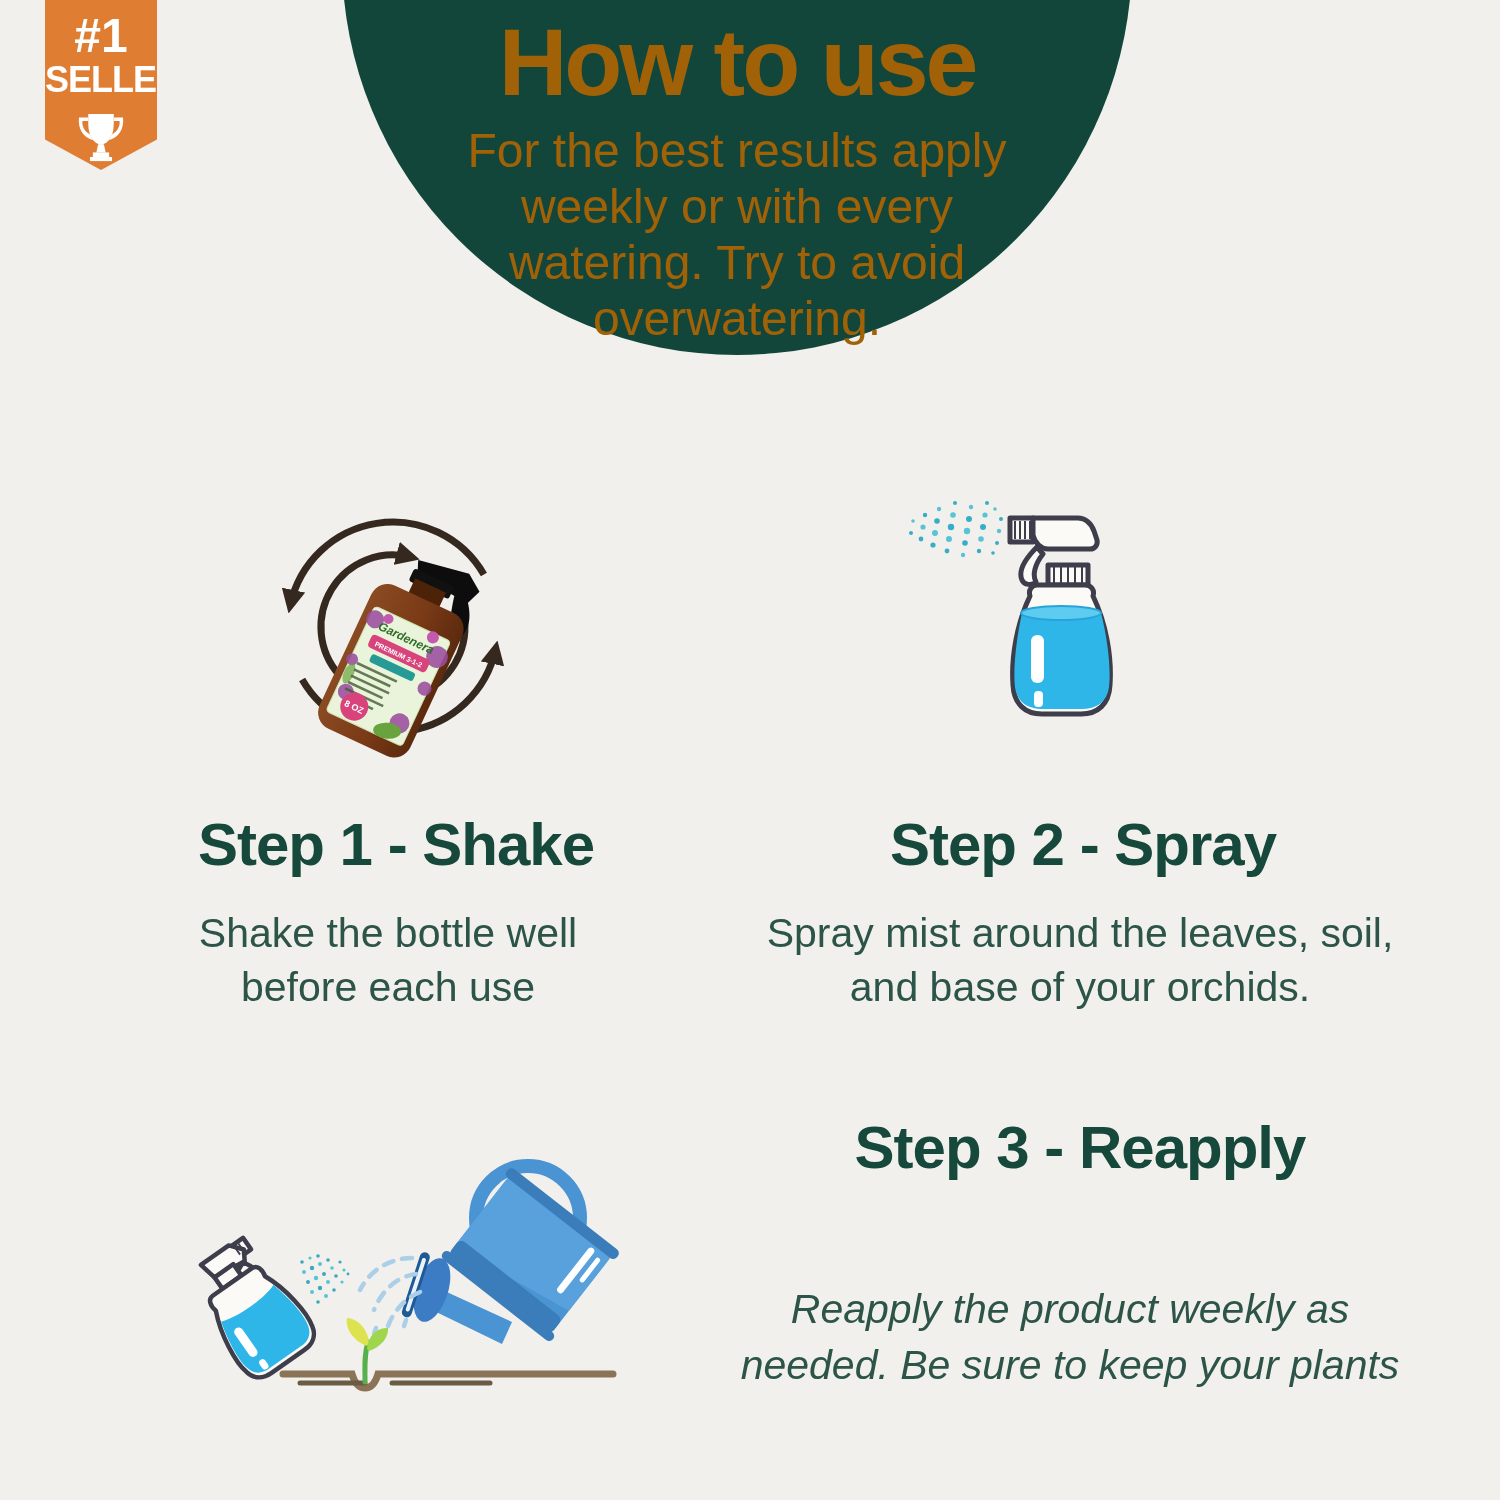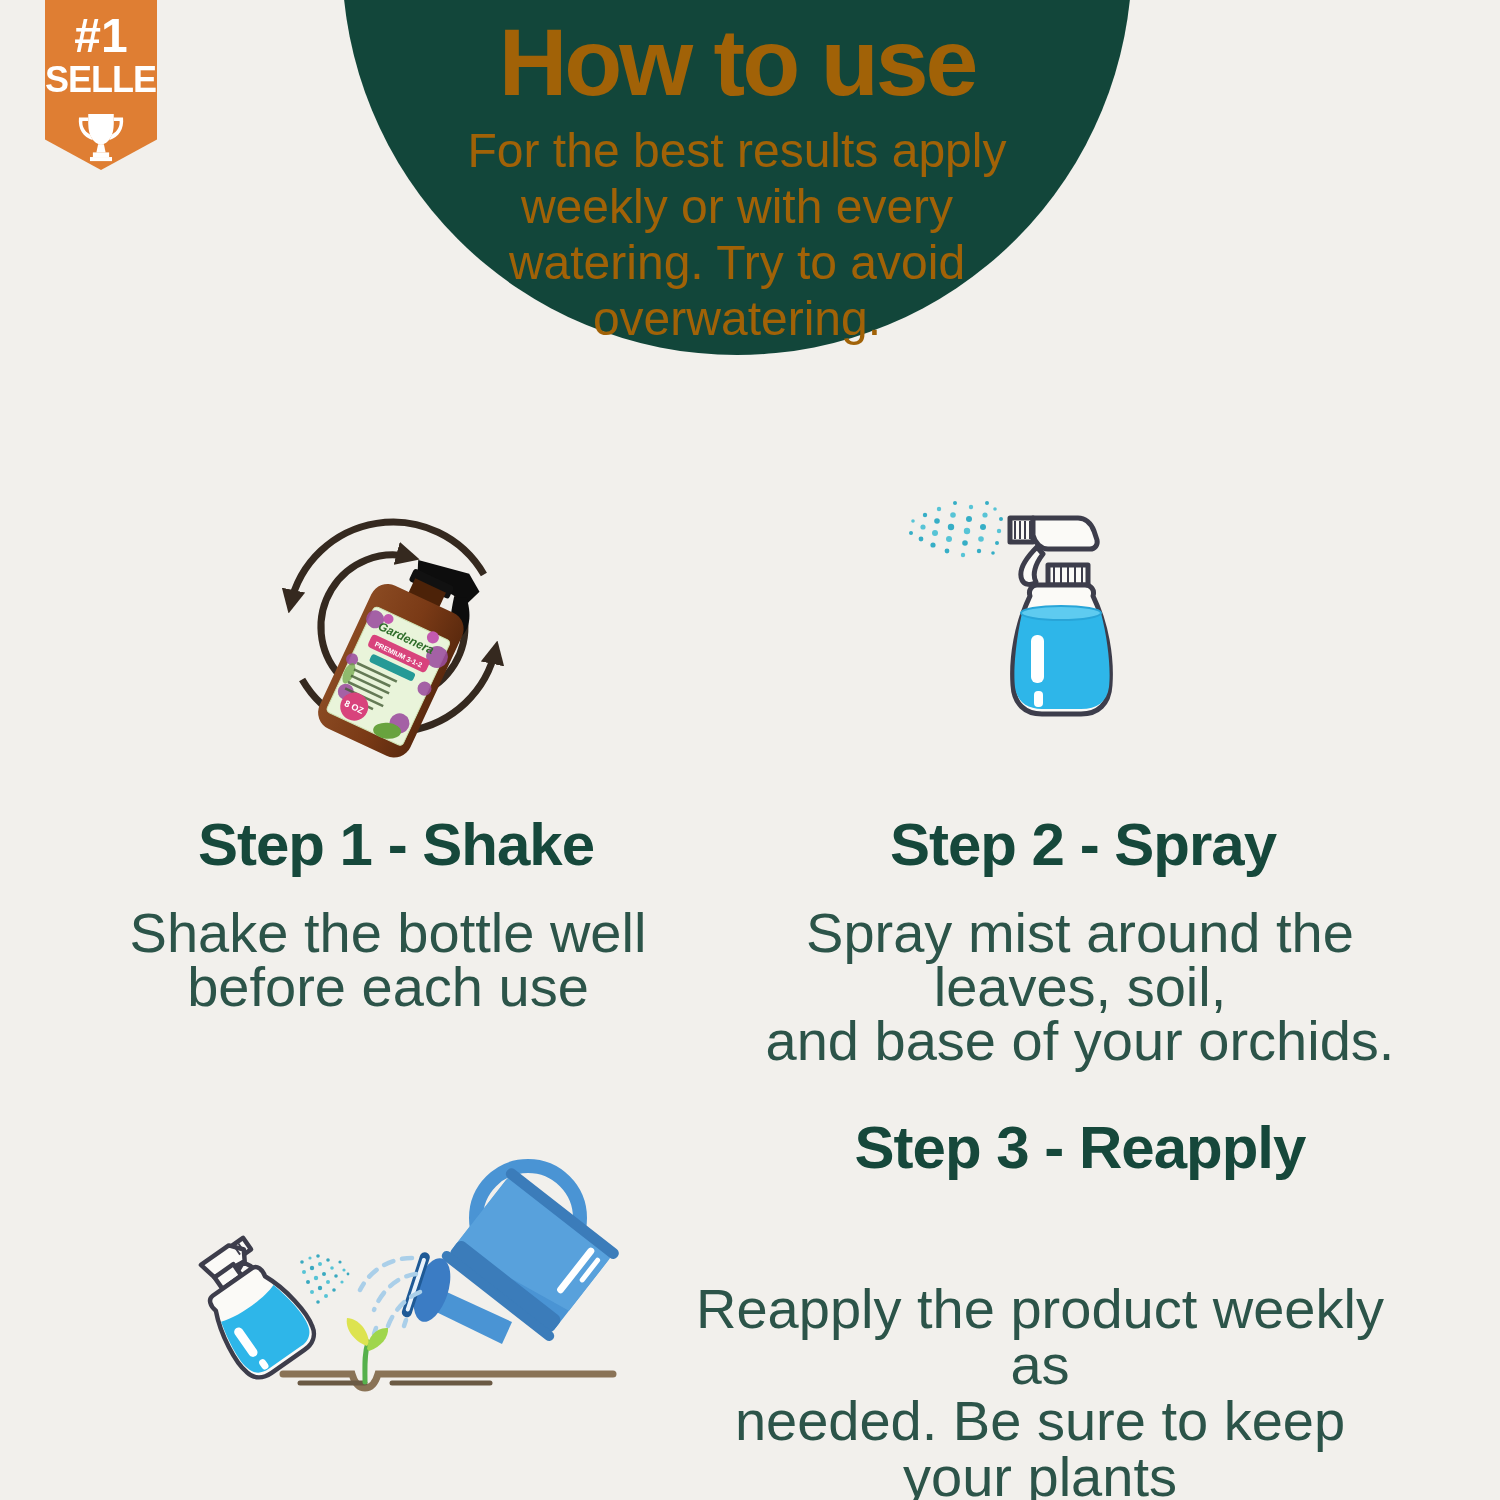--- a/index.html
+++ b/index.html
@@ -14,27 +14,27 @@
 
   
   .badge{position:absolute;left:45px;top:0;width:112px;height:170px;background:#df7e33;
          clip-path:polygon(0 0,100% 0,100% 82%,50% 100%,0 82%);text-align:center;color:#ffffff;}
   .badge-rank{margin-top:12px;font-size:48px;font-weight:800;line-height:1;}
   .badge-label{font-size:36px;font-weight:800;letter-spacing:-1px;line-height:1;margin-top:2px;}
   .badge-trophy{margin-top:8px;}
 
   
   .step-title{position:absolute;text-align:center;font-size:60px;font-weight:800;letter-spacing:-1px;color:#16483b;}
-  .step-body{position:absolute;text-align:center;font-size:56px;line-height:54px;color:#2c5449;}
+  .step-body{position:absolute;text-align:center;font-size:41px;line-height:54px;color:#2c5449;}
   .t1{left:96px;top:810px;width:600px;}
   .b1{left:88px;top:906px;width:600px;}
   .t2{left:783px;top:810px;width:600px;}
   .b2{left:750px;top:906px;width:660px;}
   .t3{left:780px;top:1113px;width:600px;}
-  .b3{left:690px;top:1281px;width:700px;line-height:56px;}
+  .b3{left:720px;top:1281px;width:700px;line-height:56px;font-style:italic;}
 
   
   .g-shake{position:absolute;left:233px;top:487px;}
   .g-spray{position:absolute;left:885px;top:485px;}
   .g-water{position:absolute;left:160px;top:1150px;}
 </style>
 </head>
 <body>
 
 <div class="canvas">

